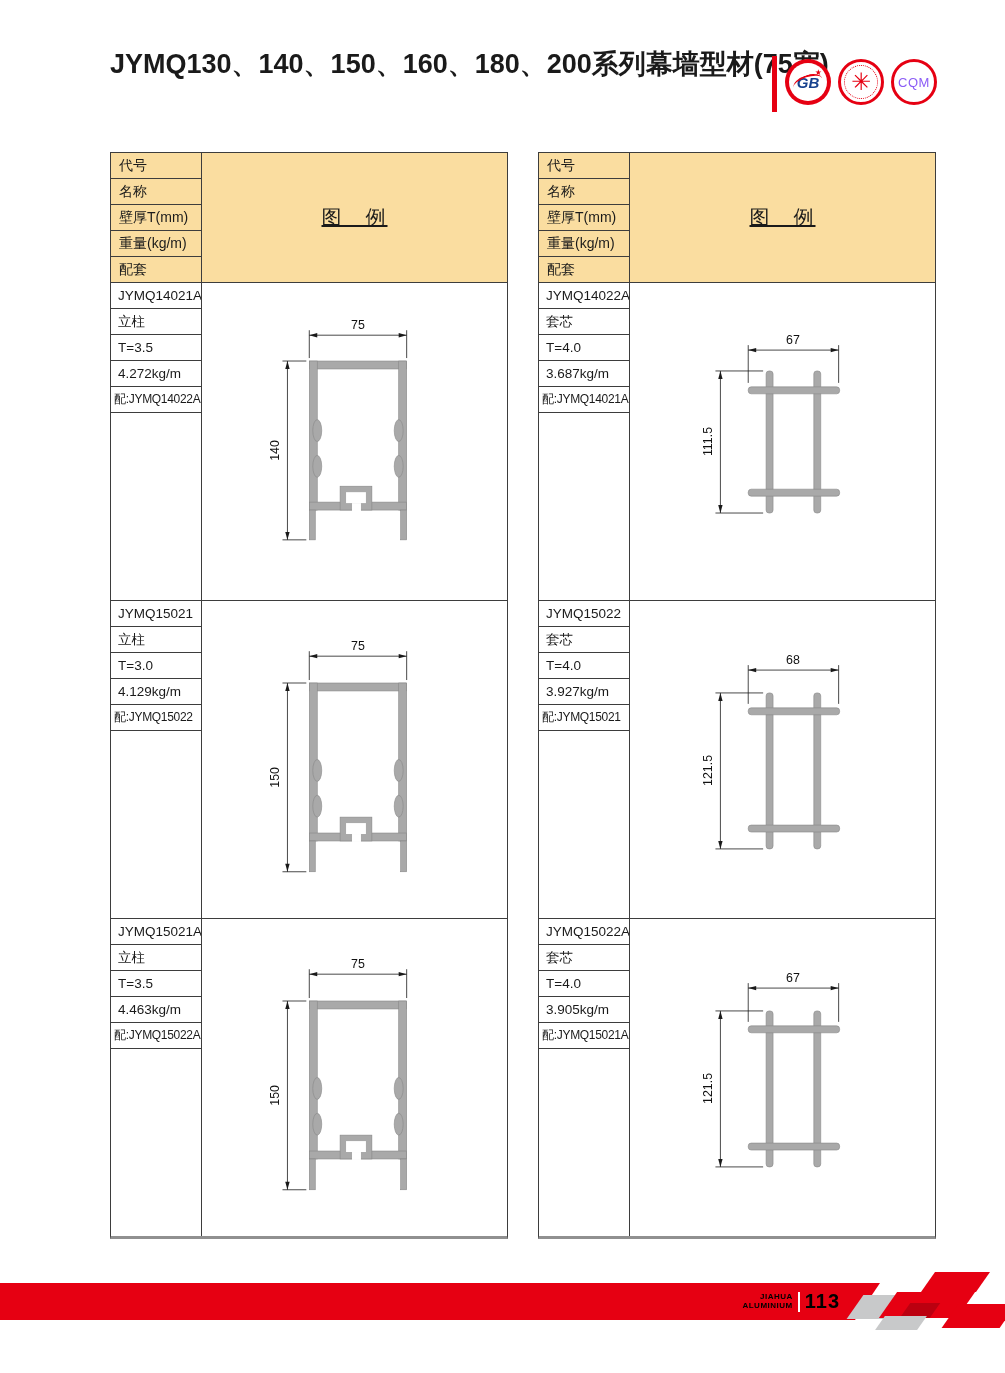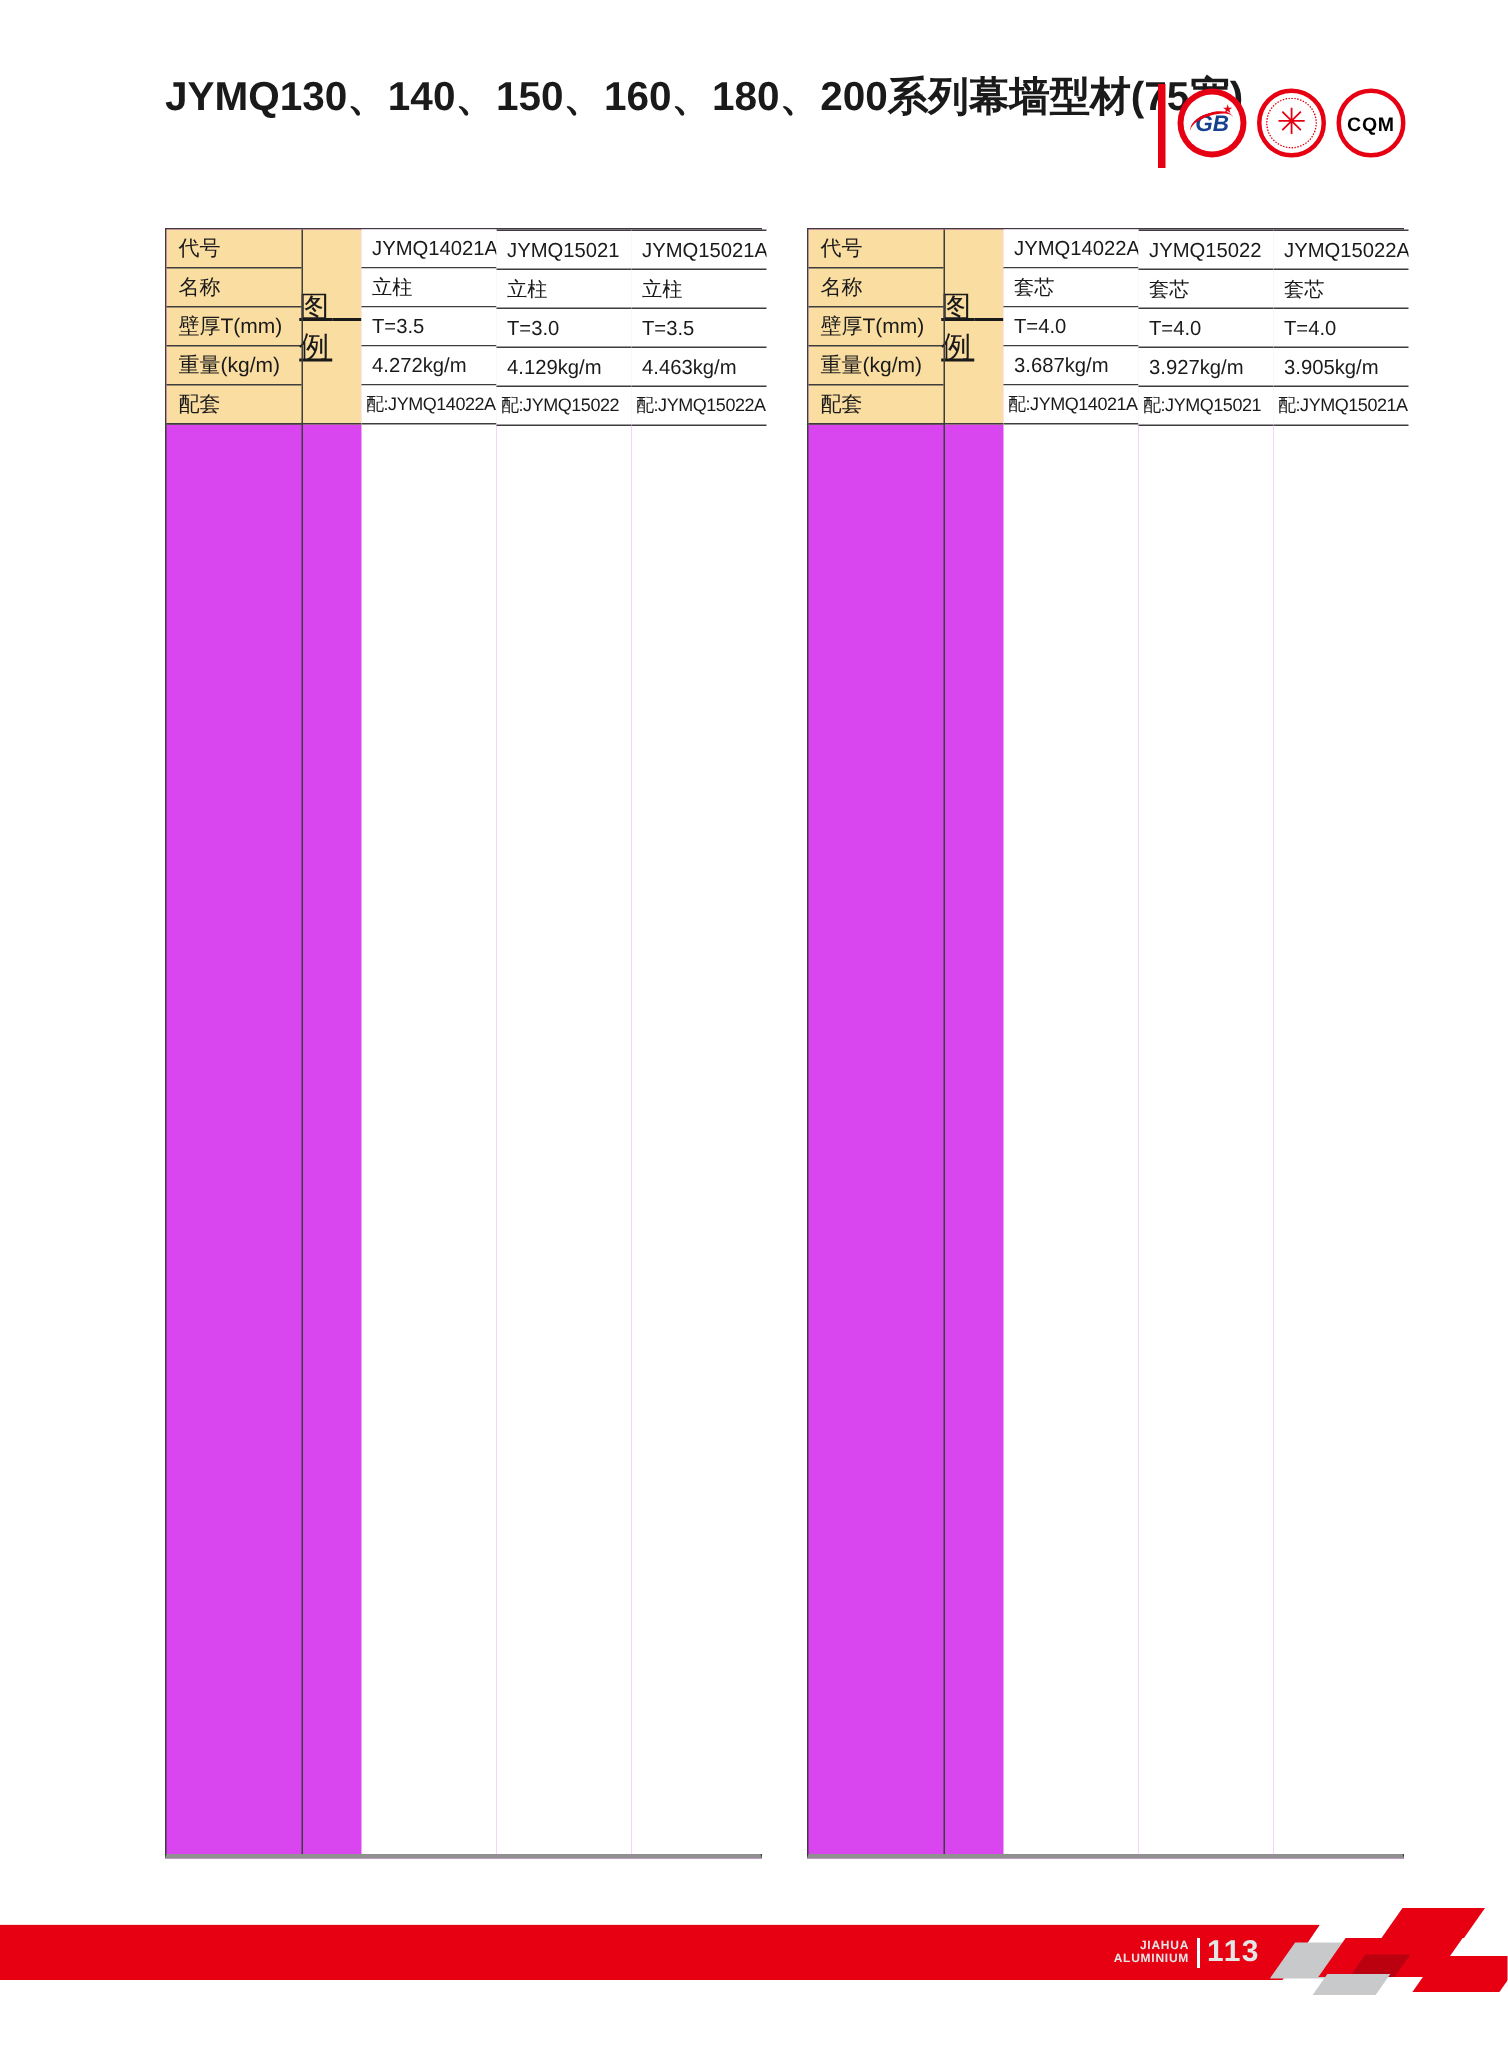--- a/index.html
+++ b/index.html
@@ -18,26 +18,26 @@
      display:flex;align-items:center;justify-content:center;}
   .logo-gtb .mono{font-size:15px;font-weight:bold;font-style:italic;color:#16418E;}
   .logo-gtb .swoosh{position:absolute;left:4px;top:12px;width:30px;height:14px;
      border-top:2.5px solid #E60012;border-radius:50%;transform:rotate(-18deg);}
   .logo-gtb .star{position:absolute;right:5px;top:5px;color:#E60012;font-size:8px;}
   .logo-ring{background:#fff;border:3px solid #E60012;box-sizing:border-box;
      display:flex;align-items:center;justify-content:center;}
   .logo-seal .inner{position:absolute;inset:3px;border:1px dotted #E60012;border-radius:50%;
      display:flex;align-items:center;justify-content:center;}
   .logo-seal .glyph{color:#E60012;font-size:24px;line-height:1;}
-  .logo-cqm .word{color:#000000;font-weight:bold;font-size:13px;letter-spacing:0.5px;}
+  .logo-cqm .word{color:#8b5cf6;font-weight:normal;font-size:13px;letter-spacing:0.5px;}
 
   
-  .spec-table{position:absolute;top:152px;width:398px;height:1087px;background:#d946ef;
+  .spec-table{position:absolute;top:152px;width:398px;height:1087px;background:#e5e5e5;
      border:1px solid #3d3d3d;border-bottom:3px solid #909090;box-sizing:border-box;
-     display:flex;flex-direction:row;}
+     display:flex;flex-direction:column;}
   .spec-table.left{left:110px;}
   .spec-table.right{left:538px;}
   .spec-table::before{content:'';position:absolute;left:90px;top:0;bottom:0;width:1px;
      background:#3d3d3d;z-index:3;}
   .thead{height:130px;flex:0 0 130px;background:#FADDA0;position:relative;
      border-bottom:1px solid #3d3d3d;box-sizing:border-box;}
   .hrow{height:26px;line-height:25px;width:90px;box-sizing:border-box;
      border-bottom:1px solid #3d3d3d;padding-left:8px;font-size:14px;}
   .hrow:last-child{border-bottom:none;}
   .dhead{position:absolute;left:91px;right:0;top:0;bottom:0;display:flex;
@@ -57,21 +57,21 @@
   .d{stroke:#1a1a1a;stroke-width:0.8;fill:none;}
   .a{fill:#1a1a1a;stroke:none;}
   text.dim{font-size:12.5px;fill:#111;font-family:"Liberation Sans","DejaVu Sans",sans-serif;}
 
   
   .footer-band{position:absolute;left:0;top:1283px;width:880px;height:37px;background:#E60012;
      clip-path:polygon(0 0,100% 0,calc(100% - 25px) 100%,0 100%);}
   .footer-note{position:absolute;left:90px;top:0;height:37px;display:flex;align-items:center;
      color:#fff;font-size:12.5px;font-weight:bold;letter-spacing:1.2px;white-space:nowrap;}
   .brand-cluster{position:absolute;right:40px;top:0;height:37px;display:flex;
-     align-items:center;gap:5px;color:#e5e5e5;}
+     align-items:center;gap:5px;color:#000000;}
   .brand-lines{text-align:right;font-size:8px;font-weight:bold;line-height:1.1;letter-spacing:0.5px;}
   .brand-sep{width:2px;height:20px;background:#fff;}
   .page-num{font-size:20px;font-weight:bold;letter-spacing:1px;}
   .deco{position:absolute;transform:skewX(-35deg);}
   .deco.red{background:#E60012;}
   .deco.darkred{background:#BB0010;}
   .deco.gray{background:#C8C9CA;}
 </style>
 </head>
 <body>

